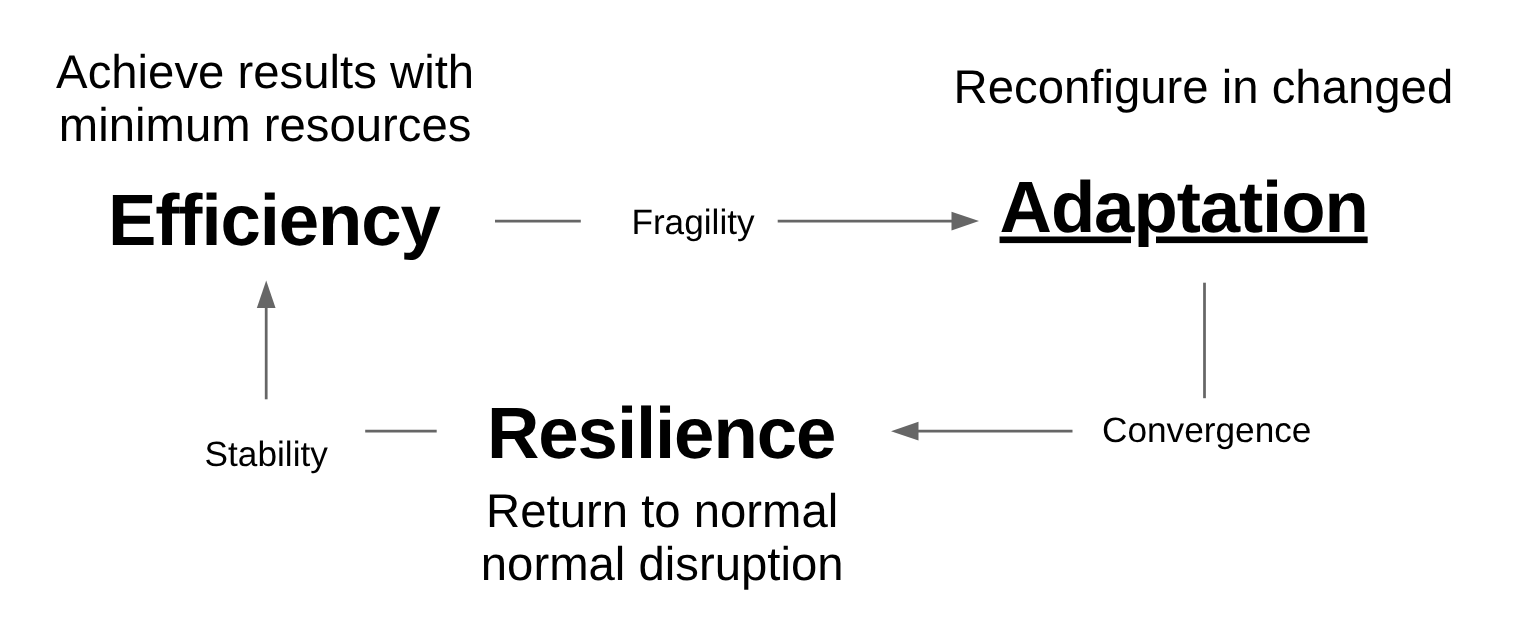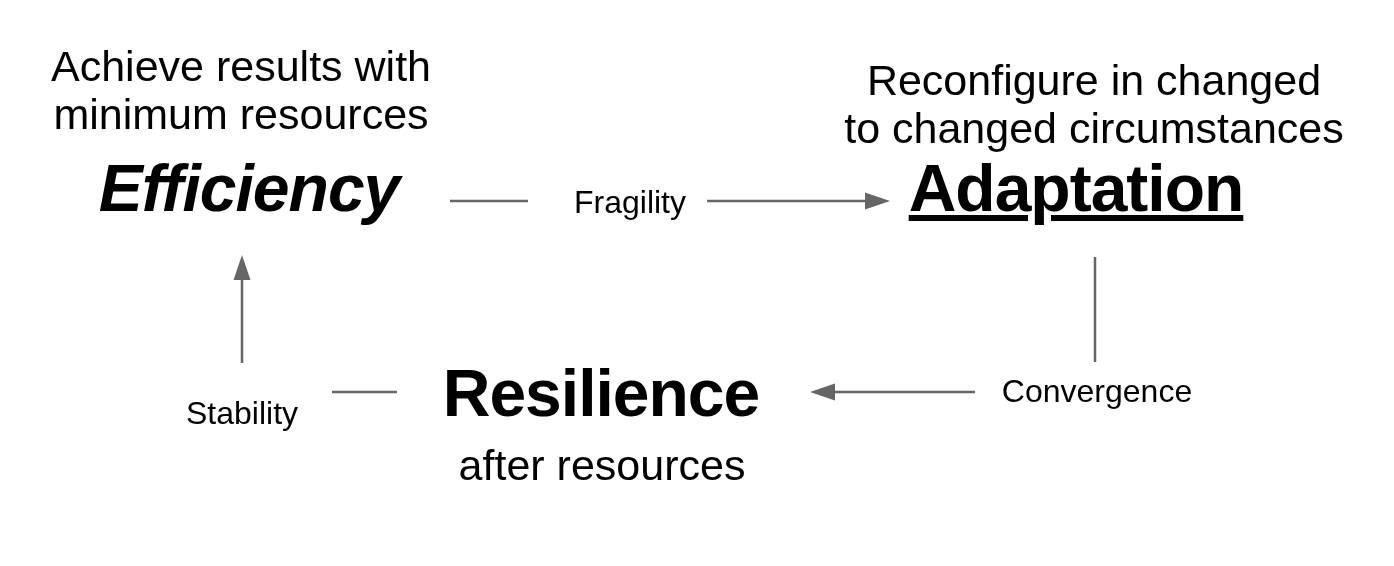--- a/index.html
+++ b/index.html
@@ -33,21 +33,21 @@
     font-size: 43px;
     line-height: 48px;
     text-align: center;
   }
   .edge-label {
     font-size: 32px;
     line-height: 1.12;
   }
   
   #desc-efficiency  { left: 241px;  top: 42px;  }
-  #title-efficiency { left: 249px;  top: 152px; font-style: italic; }
+  #title-efficiency { left: 249px;  top: 164px; }
   #desc-adaptation  { left: 1094px; top: 56px;  }
   #title-adaptation { left: 1076px; top: 152px; text-decoration: underline; }
   #title-resilience { left: 601px;  top: 357px; }
   #desc-resilience  { left: 602px;  top: 441px; }
   #label-fragility  { left: 630px;  top: 185px; }
   #label-stability  { left: 242px;  top: 396px; }
   #label-convergence{ left: 1097px; top: 374px; }
 </style>
 </head>
 <body>
@@ -70,26 +70,26 @@
   </svg>
 
   <div class="abs node-desc" id="desc-efficiency">
     <div>Achieve results with</div>
     <div>minimum resources</div>
   </div>
   <div class="abs node-title" id="title-efficiency">Efficiency</div>
 
   <div class="abs node-desc" id="desc-adaptation">
     <div>Reconfigure in changed</div>
-    <div>to changed circumstances</div>
   </div>
   <div class="abs node-title" id="title-adaptation">Adaptation</div>
 
   <div class="abs node-title" id="title-resilience">Resilience</div>
   <div class="abs node-desc" id="desc-resilience">
-    <div>after resources</div>
+    <div>Return to normal</div>
+    <div>normal disruption</div>
   </div>
 
   <div class="abs edge-label" id="label-fragility">Fragility</div>
   <div class="abs edge-label" id="label-stability">Stability</div>
   <div class="abs edge-label" id="label-convergence">Convergence</div>
 
 </div>
 
 </body></html>

